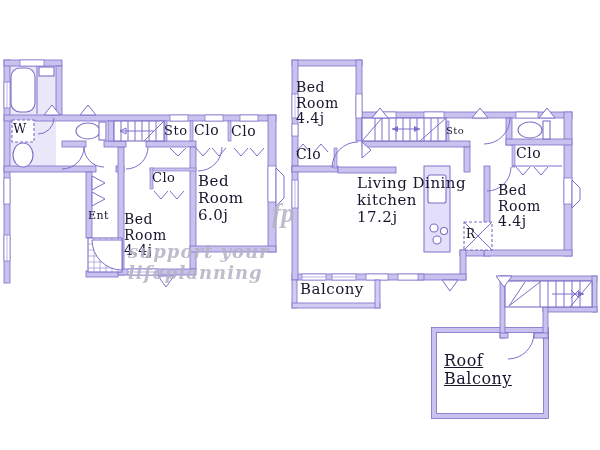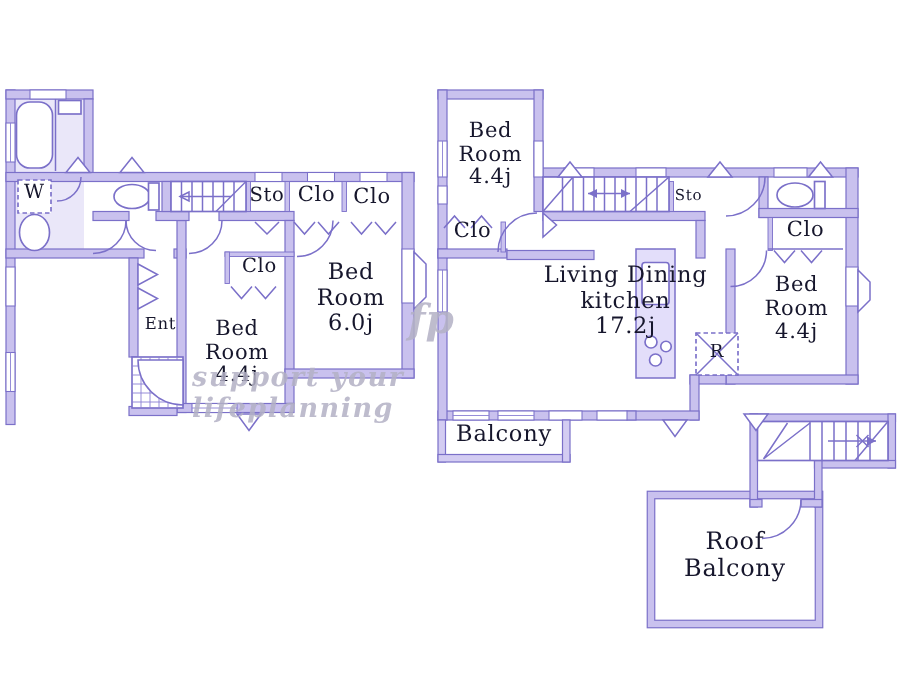--- a/index.html
+++ b/index.html
@@ -12,21 +12,21 @@
   .tint {fill:#eae7f9;stroke:none;}
   .fx   {fill:#ffffff;stroke:#7b70c9;stroke-width:1.1;}
   .cnt  {fill:#e3defa;stroke:#7b70c9;stroke-width:1;}
   .ln   {stroke:#7b70c9;stroke-width:1;fill:none;}
   .arc  {stroke:#7b70c9;stroke-width:1;fill:none;}
   .win  {fill:#ffffff;stroke:#7b70c9;stroke-width:.7;}
   .rail {fill:#d3ccf2;stroke:#7b70c9;stroke-width:.8;}
   .tri  {fill:#ffffff;stroke:#7b70c9;stroke-width:1;}
   .grid {stroke:#8a80d4;stroke-width:.6;}
   
-  .lbl{position:absolute;color:#16162c;text-align:center;white-space:pre-line;
+  .lbl{position:absolute;color:#16162c;white-space:pre-line;
        line-height:1.12;letter-spacing:.5px;}
   .wm {position:absolute;color:#b3b1c5;font-style:italic;font-weight:bold;opacity:.85;}
 </style>
 </head>
 <body>
 
 <div id="plan">
 
 <svg width="600" height="450" viewBox="0 0 600 450">
 
@@ -262,19 +262,19 @@
 <div class="lbl" style="left:312px;top:175px;width:120px;font-size:15px;margin-left:45px;">Living Dining
 kitchen
 17.2j</div>
 <div class="lbl" style="left:466px;top:228px;width:24px;font-size:12px;">R</div>
 <div class="lbl" style="left:516px;top:146px;width:42px;font-size:14px;">Clo</div>
 <div class="lbl" style="left:498px;top:183px;width:66px;font-size:14px;">Bed
 Room
 4.4j</div>
 <div class="lbl" style="left:300px;top:281px;width:72px;font-size:15px;">Balcony</div>
 
-<div class="lbl" style="left:444px;top:352px;width:92px;font-size:16px;">Roof
+<div class="lbl" style="left:444px;top:352px;width:92px;font-size:16px;text-decoration:underline;">Roof
 Balcony</div>
 
-<div class="wm" style="left:272px;top:198px;font-size:27px;">fp</div>
+<div class="wm" style="left:272px;top:198px;font-size:27px;font-family:Liberation Serif, serif;">fp</div>
 <div class="wm" style="left:128px;top:241px;width:260px;font-size:18px;letter-spacing:1px;">support your lifeplanning</div>
 
 </div>
 
 </body></html>

